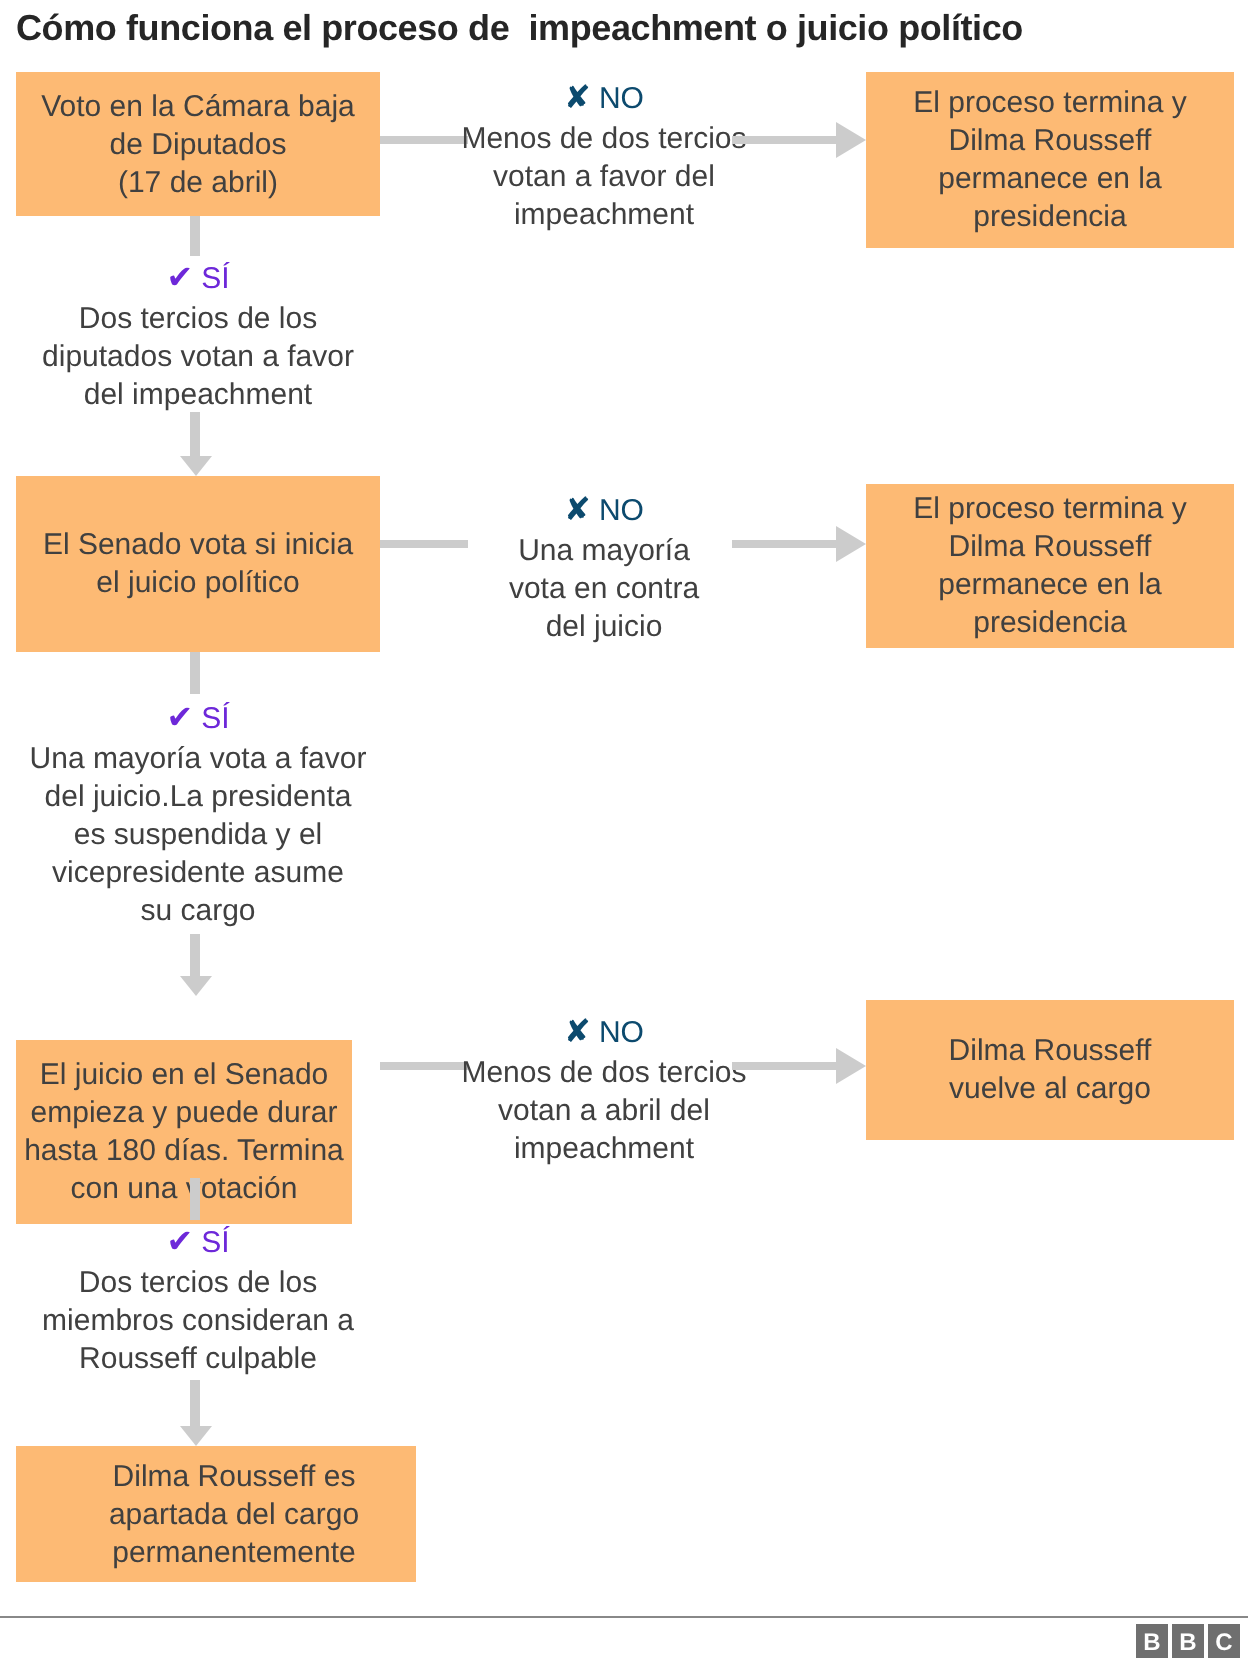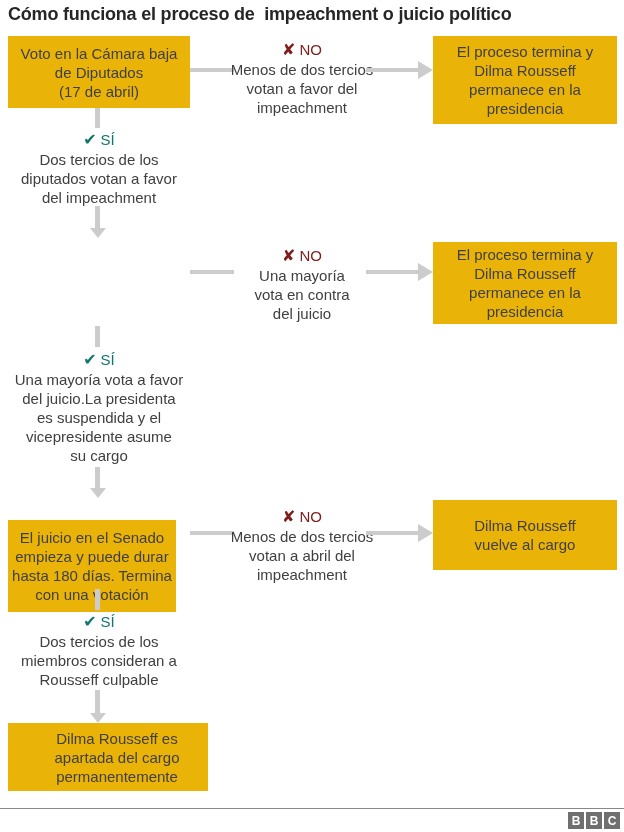--- a/index.html
+++ b/index.html
@@ -6,35 +6,35 @@
   .canvas {
     position:relative; width:624px; height:832px; background:#ffffff;
     font-family:"Liberation Sans","DejaVu Sans",sans-serif; overflow:hidden;
   }
   .title {
     position:absolute; left:8px; top:4px; font-size:18px; font-weight:bold;
     color:#262626; white-space:pre; letter-spacing:-0.2px;
   }
   
   .gbox {
-    position:absolute; background:#eab308; display:flex;
+    position:absolute; background:#fdba74; display:flex;
     align-items:center; justify-content:center;
   }
   .gbox span {
     color:#404040; font-size:15px; line-height:19px; text-align:center;
     white-space:pre-line;
   }
   
   .mid { position:absolute; left:212px; width:180px; text-align:center; }
-  .no-head { font-size:15px; line-height:20px; color:#7f1d1d; }
+  .no-head { font-size:15px; line-height:20px; color:#0c4a6e; }
   .x-icon { font-weight:bold; font-size:16px; margin-right:4px; }
   .mid-text { color:#404040; font-size:15px; line-height:19px; white-space:pre-line; }
   
   .si-block { position:absolute; left:8px; width:182px; text-align:center; }
-  .si-head { font-size:15px; line-height:20px; color:#0f766e; }
+  .si-head { font-size:15px; line-height:20px; color:#6d28d9; }
   .check-icon { font-weight:bold; font-size:16px; margin-right:4px; }
   .si-text { color:#404040; font-size:15px; line-height:19px; white-space:pre-line; }
   
   .hline { position:absolute; height:4px; background:#cccccc; }
   .vline { position:absolute; width:5px; background:#cccccc; }
   .harrow-head {
     position:absolute; width:0; height:0;
     border-top:9px solid transparent; border-bottom:9px solid transparent;
     border-left:15px solid #cccccc;
   }
@@ -117,20 +117,24 @@
   <div class="vline s1-vline"></div>
   <div class="si-block s1-si">
     <div class="si-head"><span class="check-icon">✔</span><span>SÍ</span></div>
     <div class="si-text">Dos tercios de los
 diputados votan a favor
 del impeachment</div>
   </div>
   <div class="vline s1-dline"></div>
   <div class="varrow-head s1-dhead"></div>
 
+  <div class="gbox s2-box">
+    <span>El Senado vota si inicia
+el juicio político</span>
+  </div>
   <div class="hline s2-hline"></div>
   <div class="mid s2-mid">
     <div class="no-head"><span class="x-icon">✘</span><span>NO</span></div>
     <div class="mid-text">Una mayoría
 vota en contra
 del juicio</div>
   </div>
   <div class="hline s2-aline"></div>
   <div class="harrow-head s2-ahead"></div>
   <div class="gbox s2-rbox">

